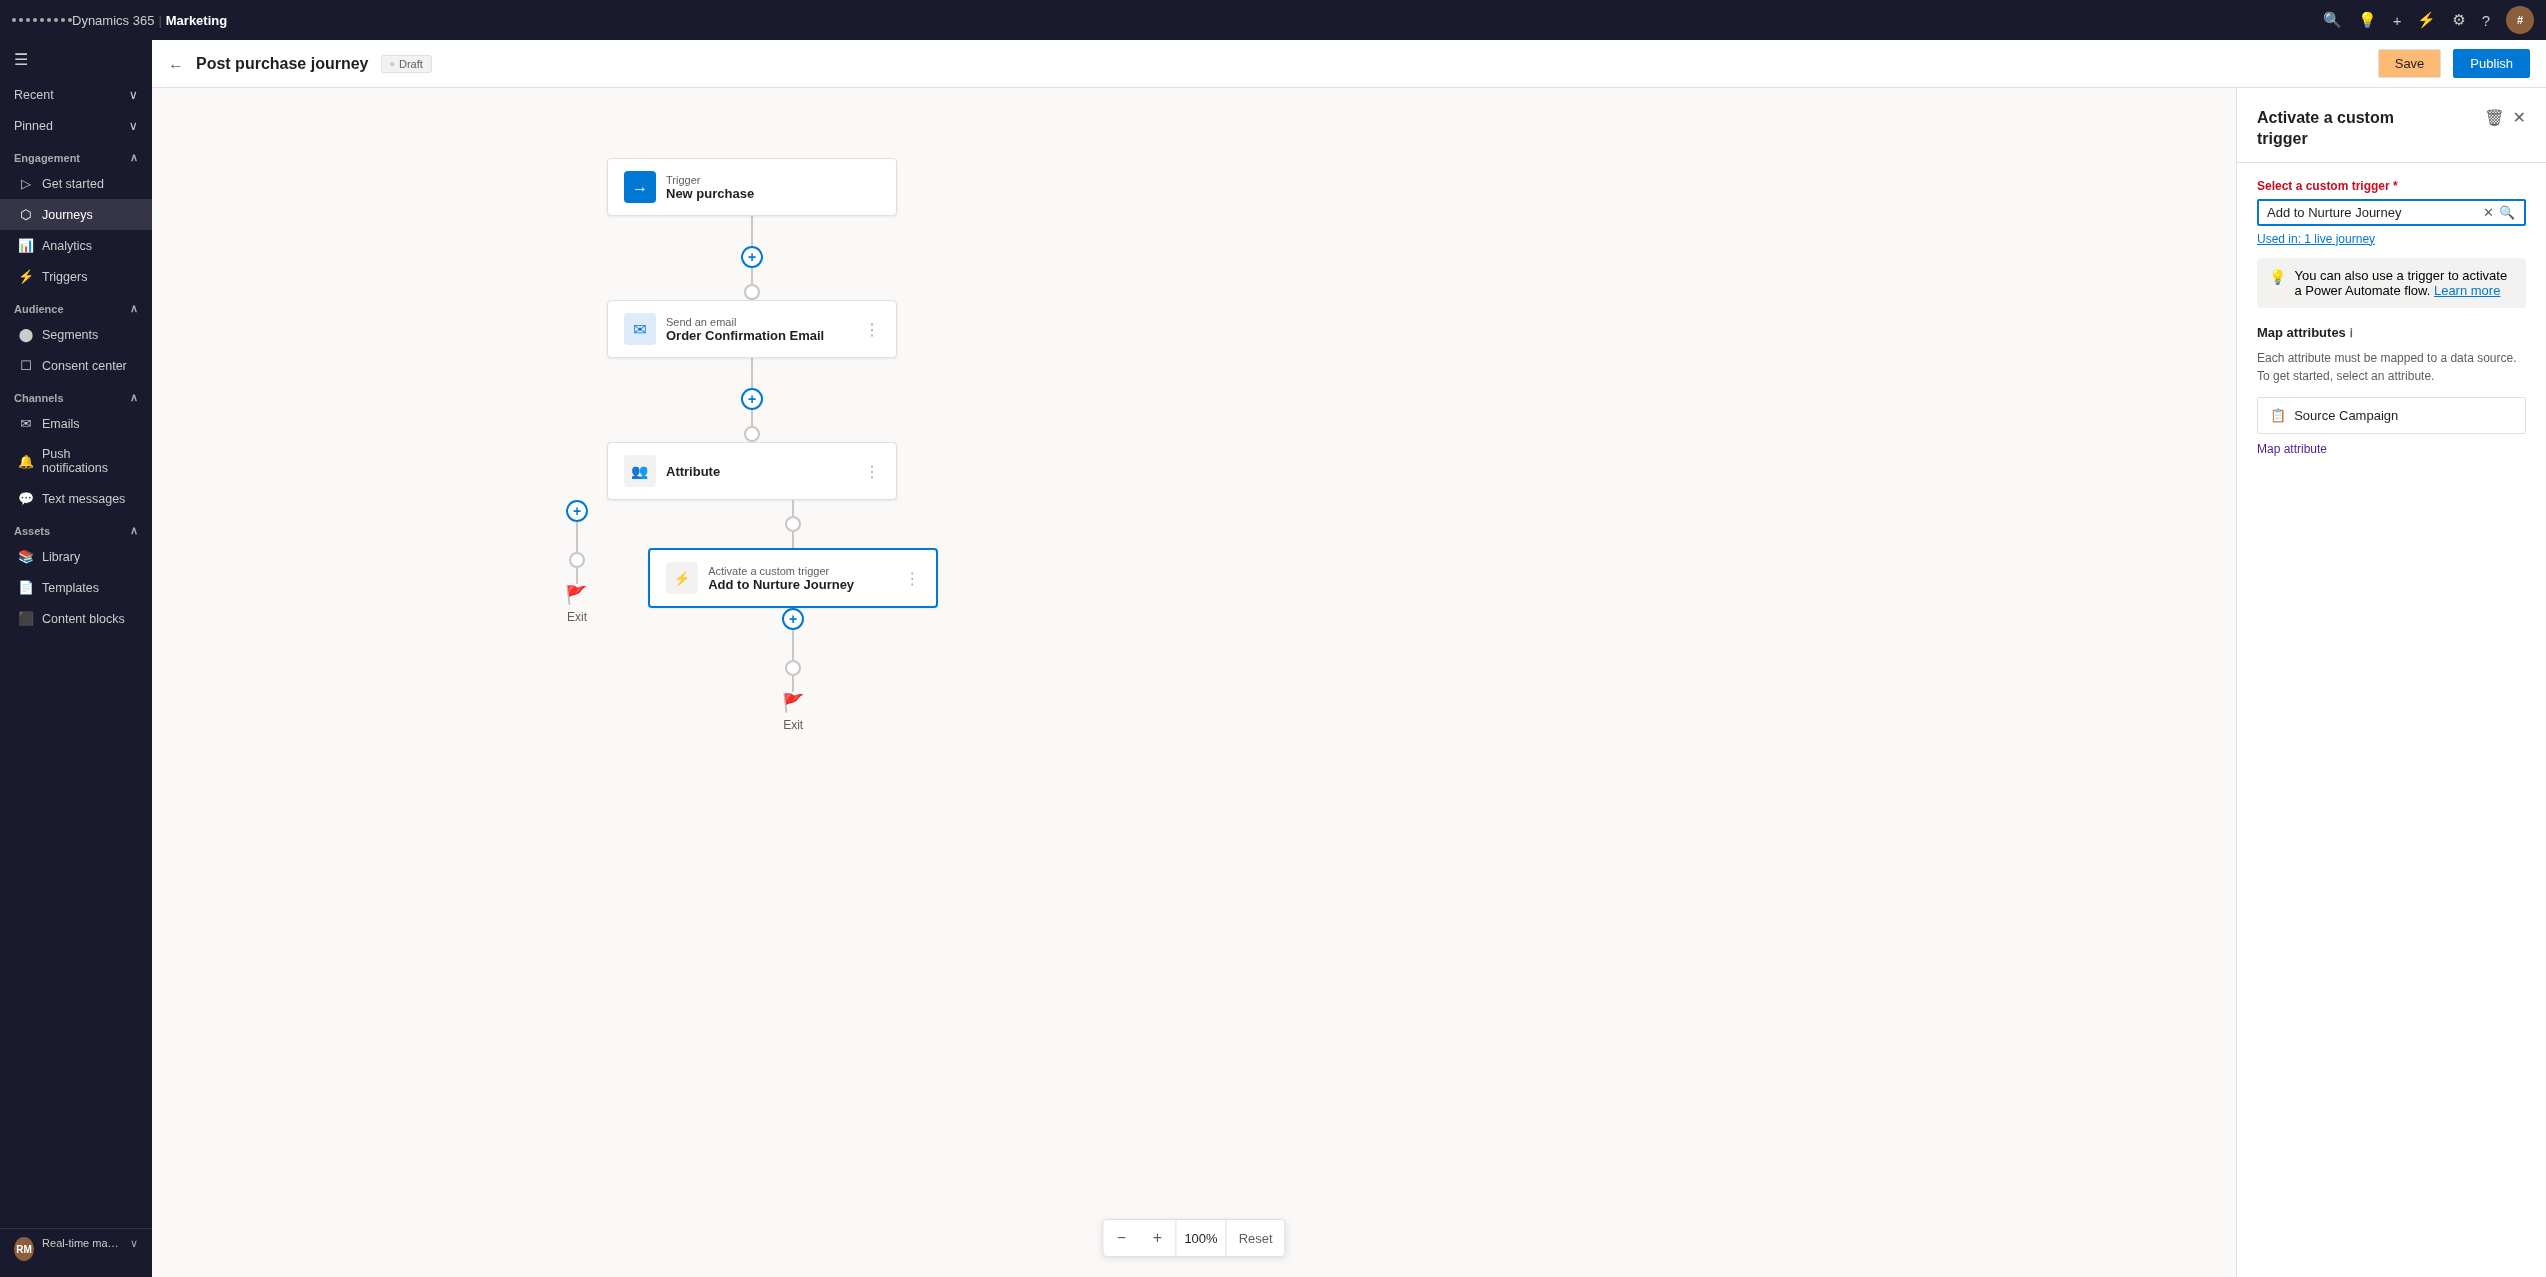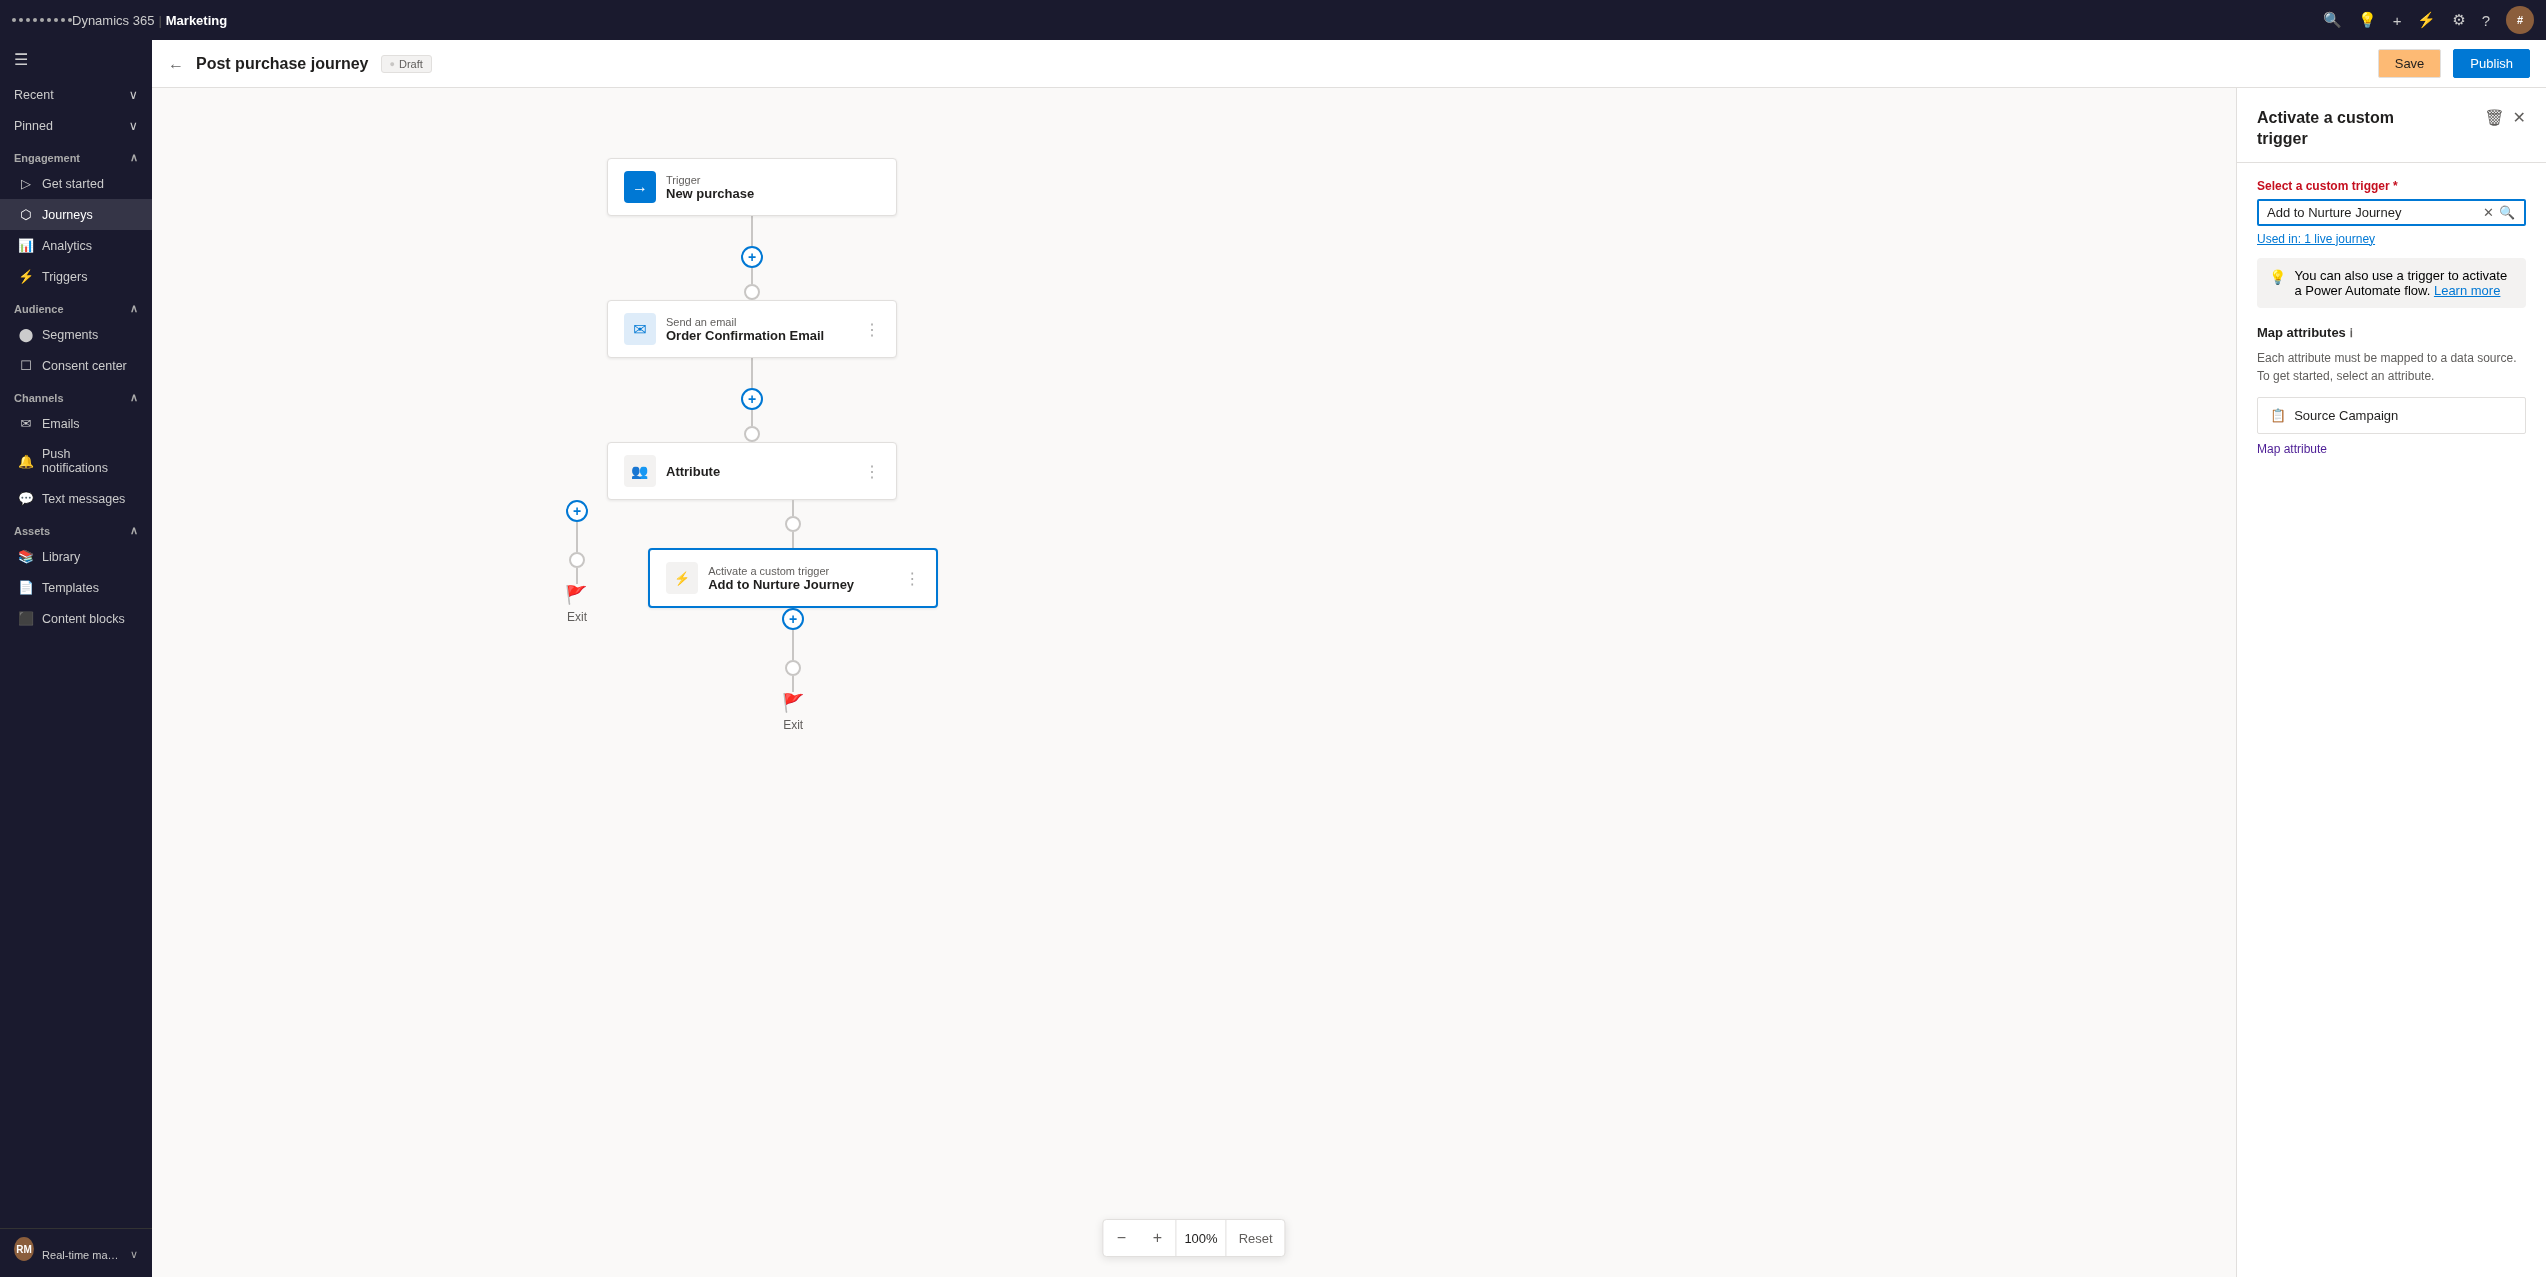--- a/index.html
+++ b/index.html
@@ -78,21 +78,21 @@
       display: flex;
       align-items: center;
       justify-content: space-between;
     }
     .sidebar-icon { font-size: 13px; width: 16px; text-align: center; }
     .sidebar-bottom {
       margin-top: auto;
       border-top: 1px solid #333;
       padding: 8px 14px;
       display: flex;
-      align-items: flex-end;
+      align-items: flex-start;
       gap: 8px;
       cursor: pointer;
     }
     .sidebar-bottom-avatar { width: 24px; height: 24px; background: #8b5e3c; border-radius: 50%; display: flex; align-items: center; justify-content: center; font-size: 10px; color: white; font-weight: bold; }
     .sidebar-bottom-text { font-size: 11px; color: #ccc; white-space: nowrap; overflow: hidden; text-overflow: ellipsis; max-width: 90px; }
 
     
     .content-area {
       flex: 1;
       display: flex;

